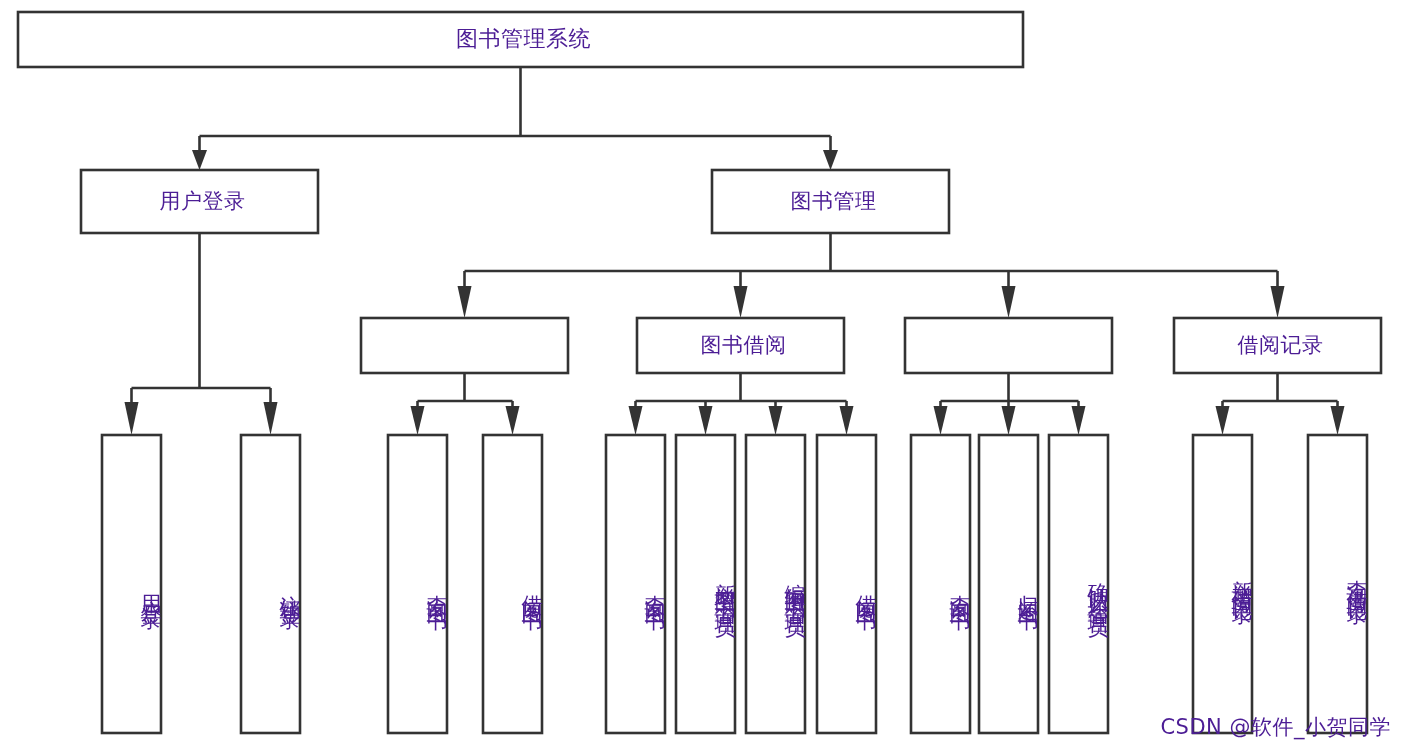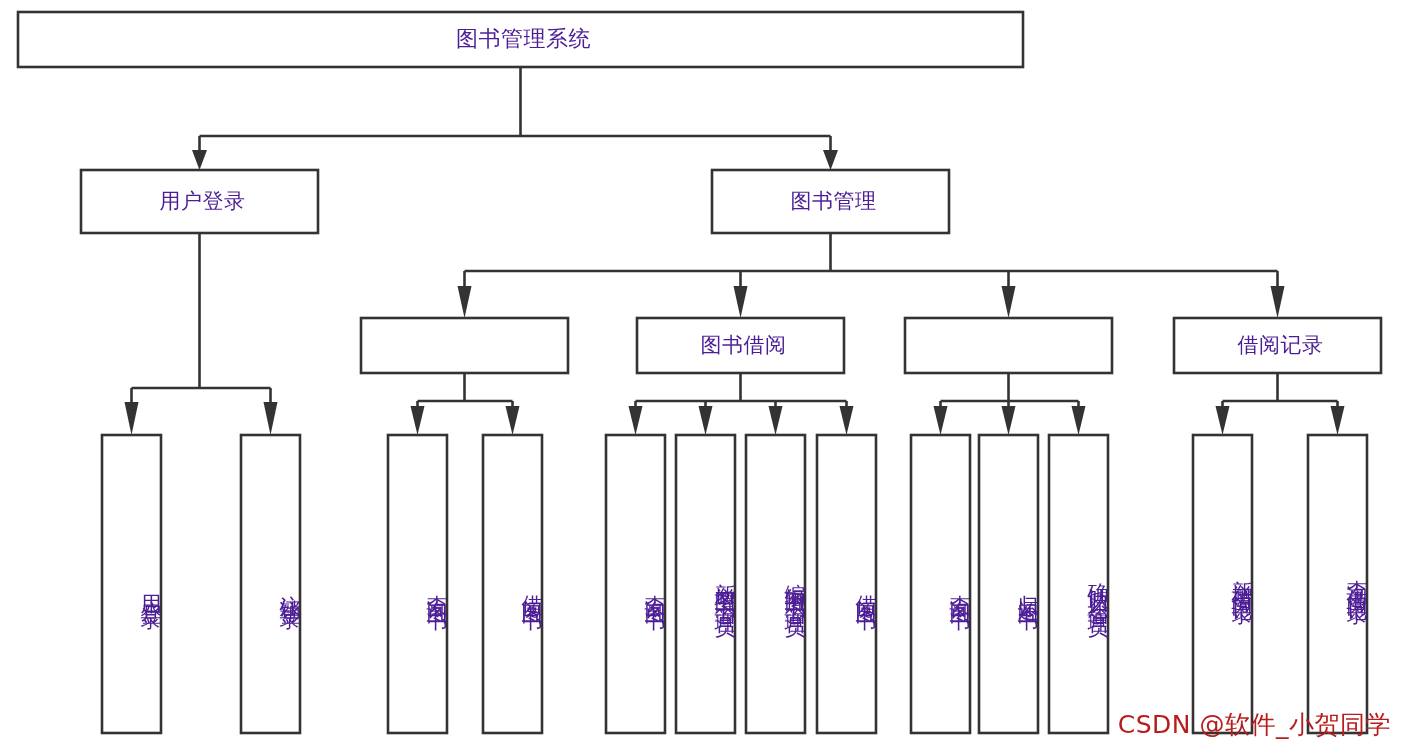--- a/index.html
+++ b/index.html
@@ -70,22 +70,22 @@
     letter-spacing: 5px;
     line-height: 1.0;
     align-items: flex-start;
     justify-content: center;
     padding-top: 6px;
   }
   .watermark {
     position: absolute;
     right: 14px;
     bottom: 6px;
-    font-size: 25px;
-    color: #b91c1c;
+    font-size: 21px;
+    color: #4c1d95;
     font-family: "DejaVu Sans", "Liberation Sans", sans-serif;
     white-space: nowrap;
     letter-spacing: 0.5px;
     pointer-events: none;
   }
 </style>
 </head>
 <body>
 
 <div id="diagram-root">

